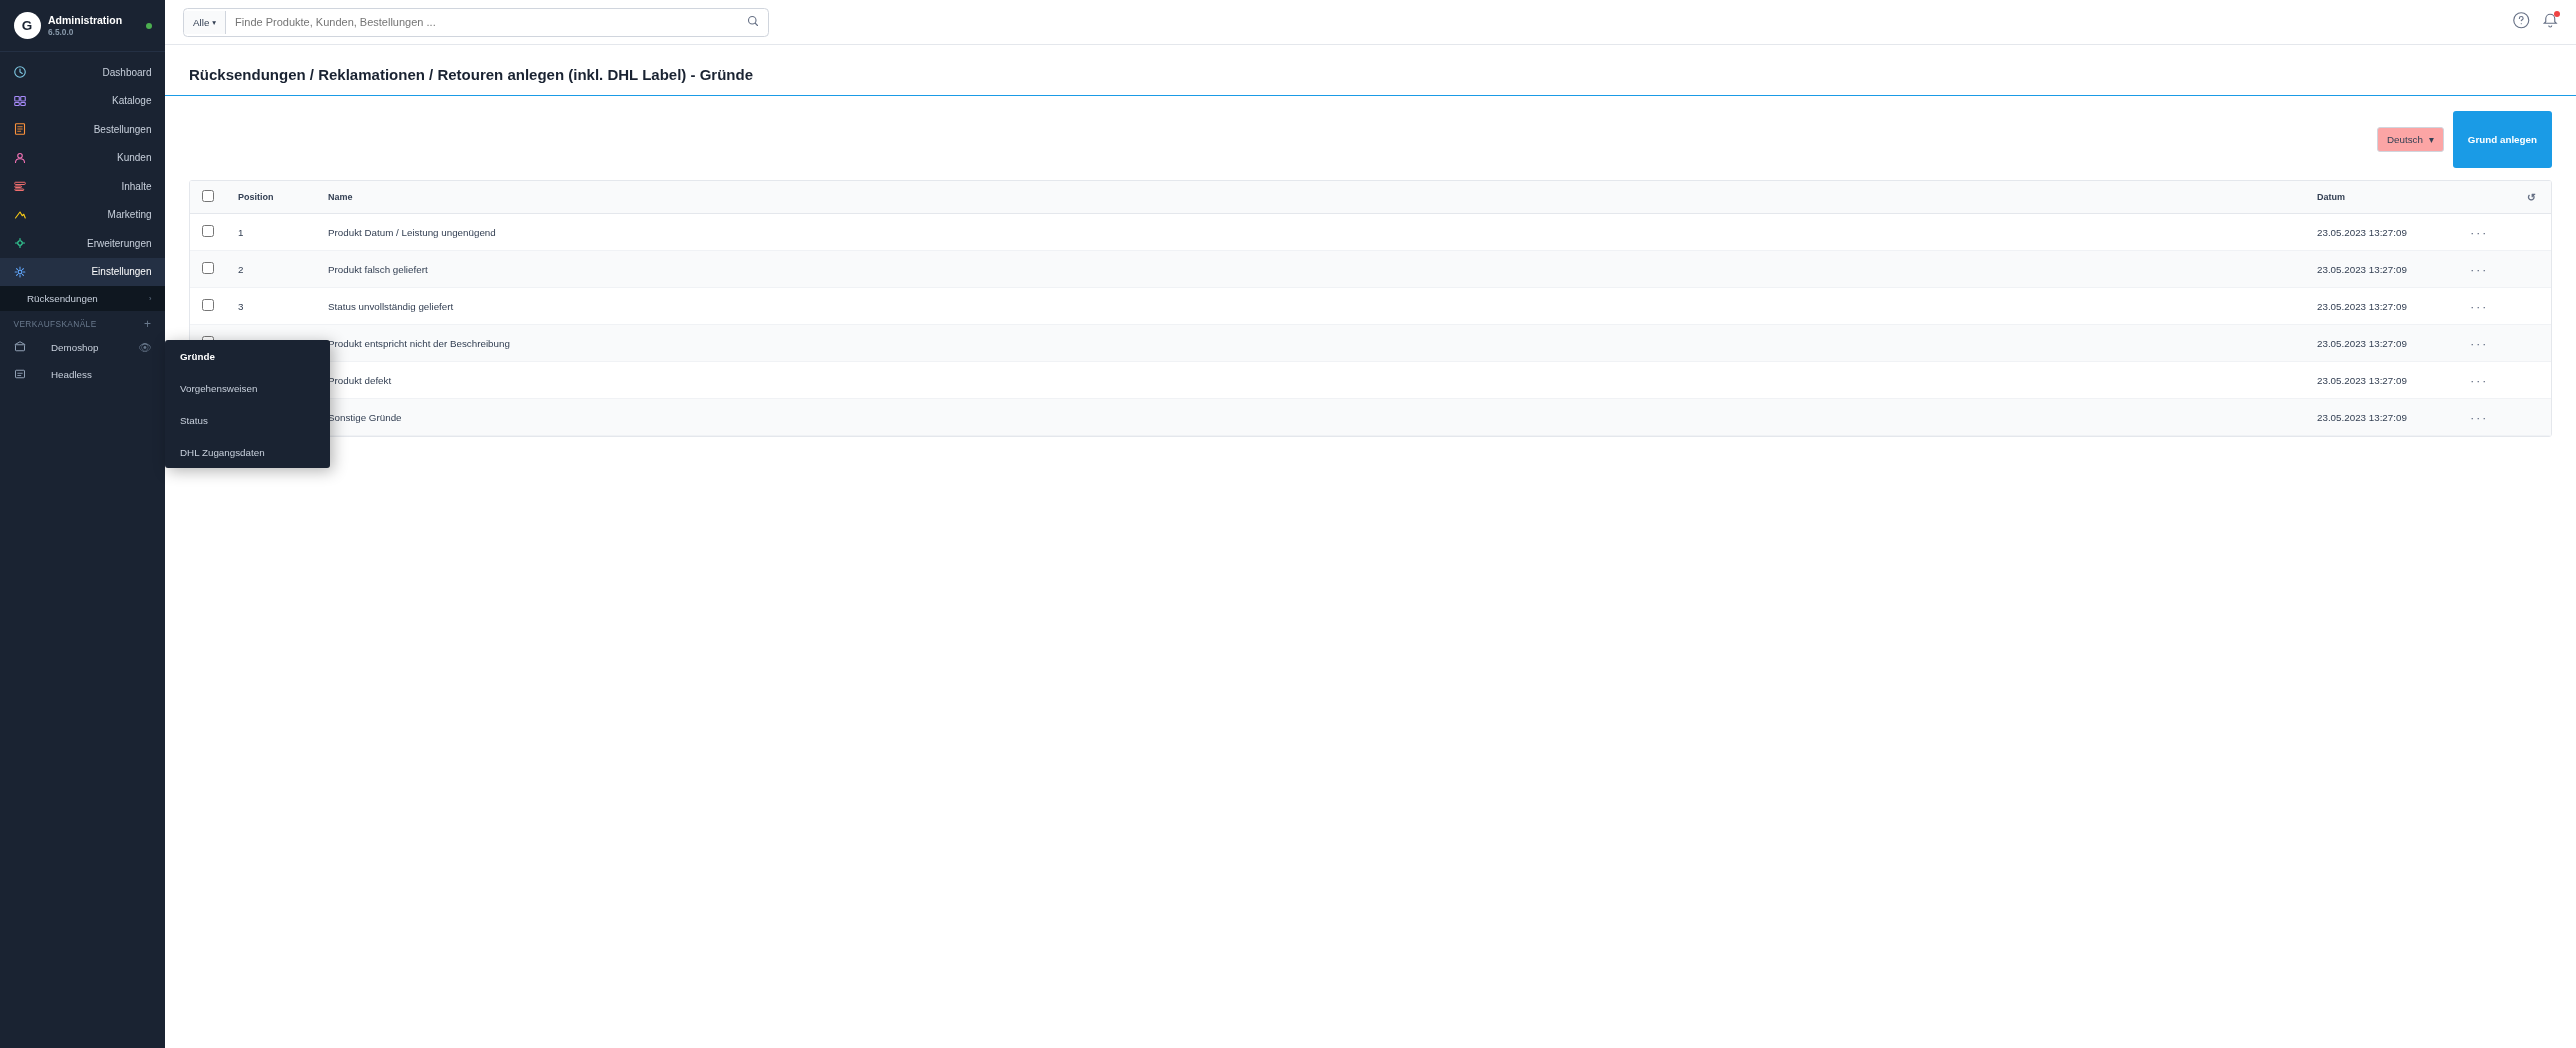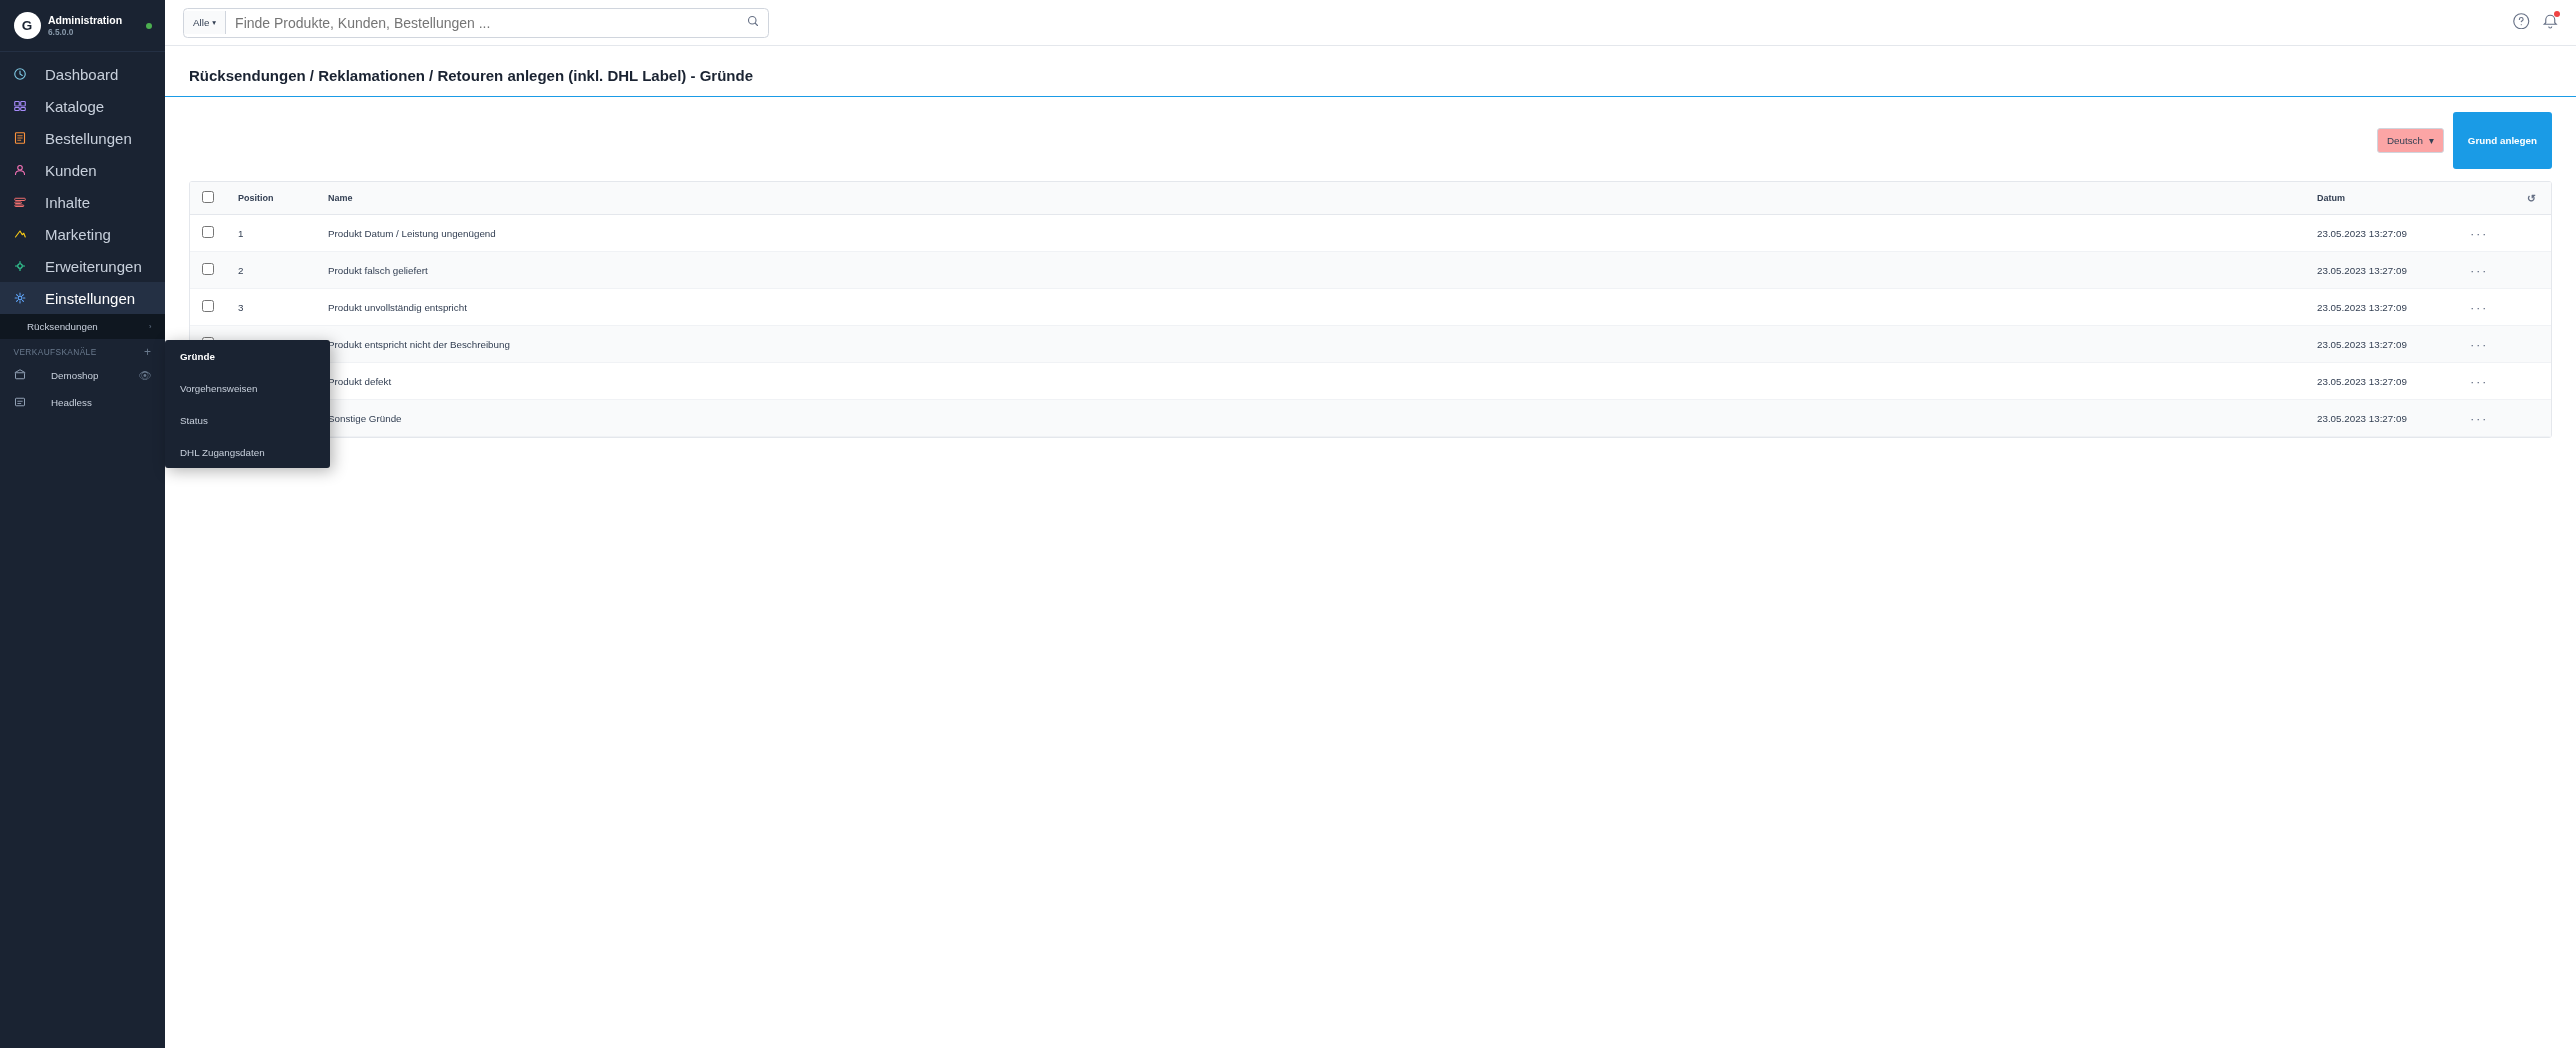--- a/index.html
+++ b/index.html
@@ -31,21 +31,21 @@
       font-weight: bold; color: #1a2332; font-size: 13.5px;
     }
     .sidebar-title { font-size: 10.5px; font-weight: 700; color: #fff; line-height: 1.2; }
     .sidebar-version { font-size: 8.3px; color: #8899aa; font-weight: bold; }
     .sidebar-status-dot { width: 6px; height: 6px; background: #4caf50; border-radius: 50%; margin-left: auto; }
 
     .sidebar-nav { flex: 1; padding: 6px 0; }
     .nav-item {
       display: flex; align-items: center; gap: 18px;
       padding: 7.5px 13.5px; cursor: pointer; color: #c8d0dc;
-      font-size: 15px; transition: background 0.15s;
+      font-size: 10px; transition: background 0.15s; justify-content: space-between;
     }
     .nav-item.active { background: #243044; color: #fff; }
     .nav-icon { width: 13.5px; height: 13.5px; display: flex; align-items: center; justify-content: center; flex-shrink: 0; }
 
     .nav-sub-item {
       display: flex; align-items: center; justify-content: space-between;
       padding: 6.8px 13.5px 6.8px 27px; cursor: pointer; color: #c8d0dc;
       font-size: 9.8px; background: #0f1720;
     }
 
@@ -101,21 +101,21 @@
       border: 0.8px solid #d0d5dd; border-radius: 4.5px; overflow: hidden;
       background: #fff;
     }
     .search-filter {
       display: flex; align-items: center; gap: 3px;
       padding: 6px 9px; border-right: 0.8px solid #d0d5dd;
       font-size: 9.8px; color: #344054; cursor: pointer; background: #f9fafb;
     }
     .search-input {
       flex: 1; border: none; outline: none;
-      padding: 6px 9px; font-size: 14px; color: #667085;
+      padding: 6px 9px; font-size: 11px; color: #667085;
     }
     .search-btn {
       padding: 6px 9px; border: none; background: transparent; cursor: pointer; color: #667085;
     }
     .topbar-icons { display: flex; align-items: center; gap: 12px; margin-left: auto; }
     .topbar-icon { cursor: pointer; color: #667085; font-size: 13.5px; position: relative; }
 
     
     .page-content {
       flex: 1; overflow-y: auto; padding: 0;
@@ -413,21 +413,21 @@
       <td>
         <button class="actions-btn">···</button>
       </td>
       <td></td>
     </tr>
               <tr>
       <td>
         <input type="checkbox" class="checkbox" style="">
       </td>
       <td>3</td>
-      <td>Produkt unvollständig entspricht</td>
+      <td>Status unvollständig geliefert</td>
       <td>23.05.2023 13:27:09</td>
       <td>
         <button class="actions-btn">···</button>
       </td>
       <td></td>
     </tr>
               <tr>
       <td>
         <input type="checkbox" class="checkbox" style="">
       </td>

